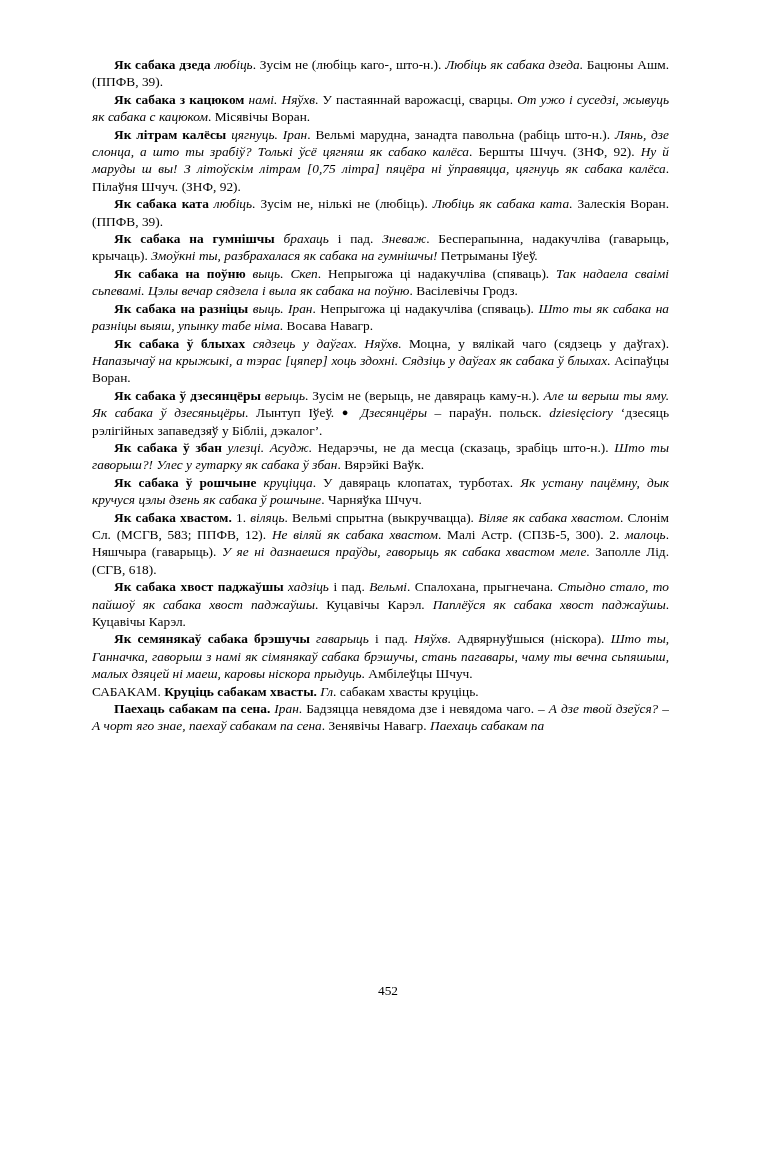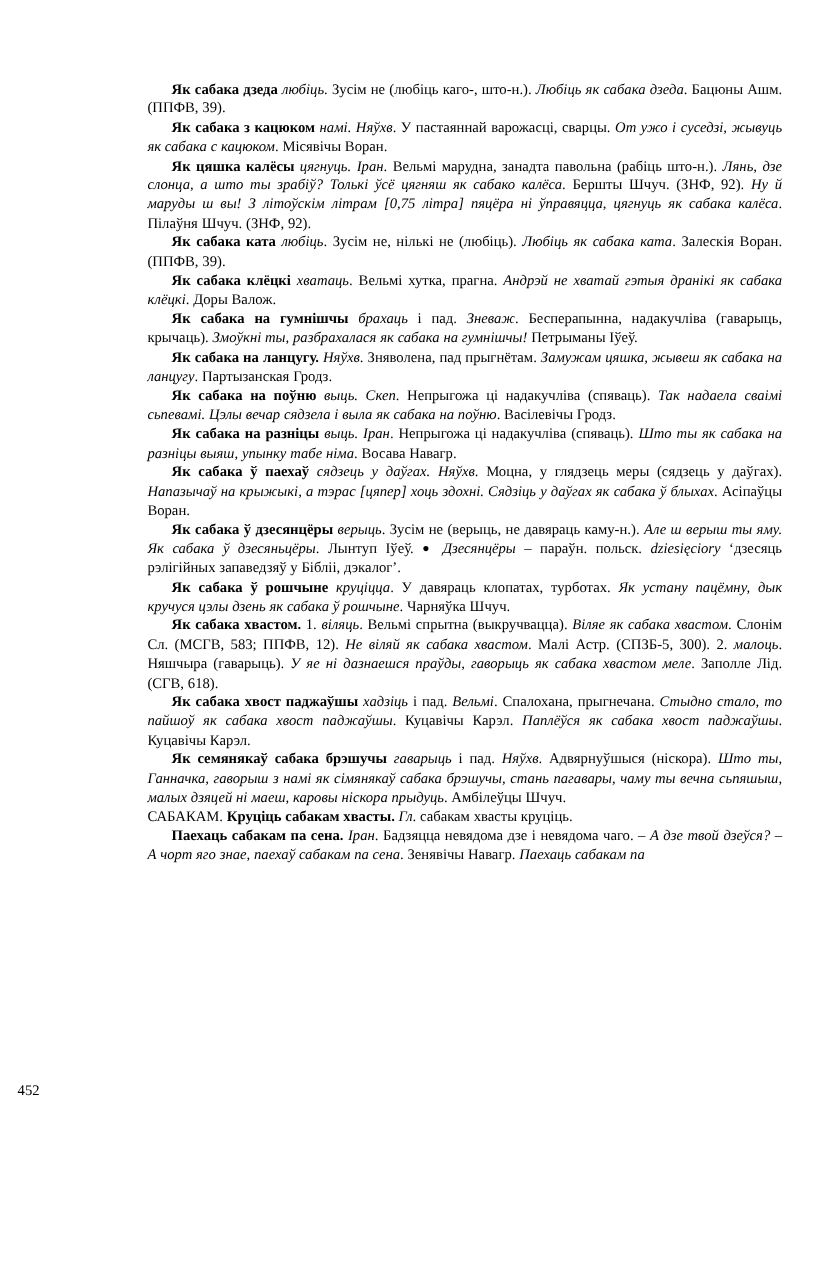--- a/index.html
+++ b/index.html
@@ -17,23 +17,22 @@
   .page {
     position: relative;
     width: 760px;
     height: 1157px;
     background: #ffffff;
     box-sizing: border-box;
   }
   .text-column {
     position: absolute;
     left: 92px;
-    top: 72px;
+    top: 56px;
     width: 577px;
-    margin-left: 42px;
   }
   .entry {
     font-size: 13.35px;
     line-height: 1.305;
     text-align: justify;
     text-indent: 22px;
     margin: 0;
     hyphens: none;
     word-spacing: 0.1px;
   }
@@ -48,57 +47,57 @@
   }
   .bullet {
     font-size: 11px;
     vertical-align: 1px;
   }
   .page-number {
     position: absolute;
     left: 0;
     right: 0;
     top: 983px;
+    text-align: center;
     font-size: 13.35px;
     font-family: "Liberation Serif", "DejaVu Serif", serif;
     margin-left: 16px;
   }
 </style>
 </head>
 <body>
 
 <div class="page">
 
   <div class="text-column">
 
     <p class="entry"><b>Як сабака дзеда</b><i> любіць</i><span>. Зусім не (любіць каго-, што-н.). </span><i>Любіць як сабака дзеда</i><span>. Бацюны Ашм. (ППФВ, 39).</span></p>
 
     <p class="entry"><b>Як сабака з кацюком</b><i> намі</i><i>. Няўхв</i><span>. У пастаяннай варожасці, сварцы. </span><i>От ужо і суседзі, жывуць як сабака с кацюком</i><span>. Місявічы Воран.</span></p>
 
-    <p class="entry"><b>Як цяшка калёсы</b><i> цягнуць</i><i>. Іран</i><span>. Вельмі марудна, занадта павольна (рабіць што-н.). </span><i>Лянь, дзе слонца, а што ты зрабіў? Толькі ўсё цягняш як сабако калёса</i><span>. Бершты Шчуч. (ЗНФ, 92). </span><i>Ну й маруды ш вы! З  літоўскім літрам [0,75 літра] пяцёра ні ўправяцца, цягнуць як сабака калёса</i><span>. Пілаўня Шчуч. (ЗНФ, 92).</span></p>
+    <p class="entry"><b>Як літрам калёсы</b><i> цягнуць</i><i>. Іран</i><span>. Вельмі марудна, занадта павольна (рабіць што-н.). </span><i>Лянь, дзе слонца, а што ты зрабіў? Толькі ўсё цягняш як сабако калёса</i><span>. Бершты Шчуч. (ЗНФ, 92). </span><i>Ну й маруды ш вы! З  літоўскім літрам [0,75 літра] пяцёра ні ўправяцца, цягнуць як сабака калёса</i><span>. Пілаўня Шчуч. (ЗНФ, 92).</span></p>
 
     <p class="entry"><b>Як сабака ката</b><i> любіць</i><span>. Зусім не, нількі не (любіць). </span><i>Любіць як сабака ката</i><span>. Залескія Воран. (ППФВ, 39).</span></p>
 
-    <p class="entry"><b>Як сабака клёцкі</b><i> хватаць</i><span>. Вельмі хутка, прагна. </span><i>Андрэй не хватай гэтыя дранікі як сабака клёцкі</i><span>. Доры Валож.</span></p>
 
     <p class="entry"><b>Як сабака на гумнішчы</b><i> брахаць</i><span> і пад. </span><i>Зневаж</i><span>. Бесперапынна, надакучліва (гаварыць, крычаць). </span><i>Змоўкні ты, разбрахалася як сабака на гумнішчы!</i><span> Петрыманы Іўеў.</span></p>
 
 
-    <p class="entry"><b>Як сабака на ланцугу.</b><i> Няўхв</i><span>. Зняволена, пад прыгнётам. </span><i>Замужам цяшка, жывеш як сабака на ланцугу</i><span>. Партызанская Гродз.</span></p>
 
     <p class="entry"><b>Як сабака на поўню</b><i> выць</i><i>. Скеп</i><span>. Непрыгожа ці надакучліва (спяваць). </span><i>Так надаела сваімі сьпевамі. Цэлы вечар сядзела і выла як сабака на поўню</i><span>. Васілевічы Гродз.</span></p>
 
     <p class="entry"><b>Як сабака на разніцы</b><i> выць</i><i>. Іран</i><span>. Непрыгожа ці надакучліва (спяваць). </span><i>Што ты як сабака на разніцы выяш, упынку табе німа</i><span>. Восава Навагр.</span></p>
 
 
 
-    <p class="entry"><b>Як сабака ў паехаў</b><i> сядзець у даўгах</i><i>. Няўхв</i><span>. Моцна, у глядзець меры (сядзець у даўгах). </span><i>Напазычаў на крыжыкі, а тэрас [цяпер] хоць здохні. Сядзіць у даўгах як сабака ў блыхах</i><span>. Асіпаўцы Воран.</span></p>
+    <p class="entry"><b>Як сабака ў блыхах</b><i> сядзець у даўгах</i><i>. Няўхв</i><span>. Моцна, у вялікай чаго (сядзець у даўгах). </span><i>Напазычаў на крыжыкі, а тэрас [цяпер] хоць здохні. Сядзіць у даўгах як сабака ў блыхах</i><span>. Асіпаўцы Воран.</span></p>
 
     <p class="entry"><b>Як сабака ў дзесянцёры</b><i> верыць</i><span>. Зусім не (верыць, не давяраць каму-н.). </span><i>Але ш верыш ты яму. Як сабака ў дзесяньцёры</i><span>. Лынтуп Іўеў. </span><span class="bullet">●</span><i> Дзесянцёры</i><span> – параўн. польск. </span><i>dziesięciory</i><span> ‘дзесяць рэлігійных запаведзяў у Бібліі, дэкалог’.</span></p>
 
+    <p class="entry"><b>Як сабака ў збан</b><i> улезці</i><i>. Асудж</i><span>. Недарэчы, не да месца (сказаць, зрабіць што-н.). </span><i>Што ты гаворыш?!  Улес у гутарку як сабака ў збан</i><span>. Вярэйкі Ваўк.</span></p>
 
     <p class="entry"><b>Як сабака ў рошчыне</b><i> круціцца</i><span>. У давяраць клопатах, турботах. </span><i>Як устану пацёмну, дык кручуся цэлы дзень як сабака ў рошчыне</i><span>. Чарняўка Шчуч.</span></p>
 
     <p class="entry"><b>Як сабака хвастом.</b><span> 1. </span><i>віляць</i><span>. Вельмі спрытна (выкручвацца). </span><i>Віляе як сабака хвастом</i><span>. Слонім Сл. (МСГВ, 583; ППФВ, 12). </span><i>Не віляй як сабака хвастом</i><span>. Малі Астр. (СПЗБ-5, 300). </span><span>2. </span><i>малоць</i><span>. Няшчыра (гаварыць). </span><i>У яе ні дазнаешся праўды, гаворыць як сабака хвастом меле</i><span>. Заполле Лід. (СГВ, 618).</span></p>
 
     <p class="entry"><b>Як сабака хвост паджаўшы</b><i> хадзіць</i><span> і пад. </span><i>Вельмі</i><span>. Спалохана, прыгнечана. </span><i>Стыдно стало, то пайшоў як сабака хвост паджаўшы</i><span>. Куцавічы Карэл. </span><i>Паплёўся як сабака хвост паджаўшы</i><span>. Куцавічы Карэл.</span></p>
 
     <p class="entry"><b>Як семянякаў сабака брэшучы</b><i> гаварыць</i><span> і пад. </span><i>Няўхв</i><span>. Адвярнуўшыся (ніскора). </span><i>Што ты, Ганначка, гаворыш з намі як сімянякаў сабака брэшучы, стань пагавары, чаму ты вечна сьпяшыш, малых дзяцей ні маеш, каровы ніскора прыдуць</i><span>. Амбілеўцы Шчуч.</span></p>
 
     <p class="entry noindent"><span>САБАКАМ. </span><b>Круціць сабакам хвасты.</b><i> Гл</i><span>. сабакам хвасты круціць.</span></p>

